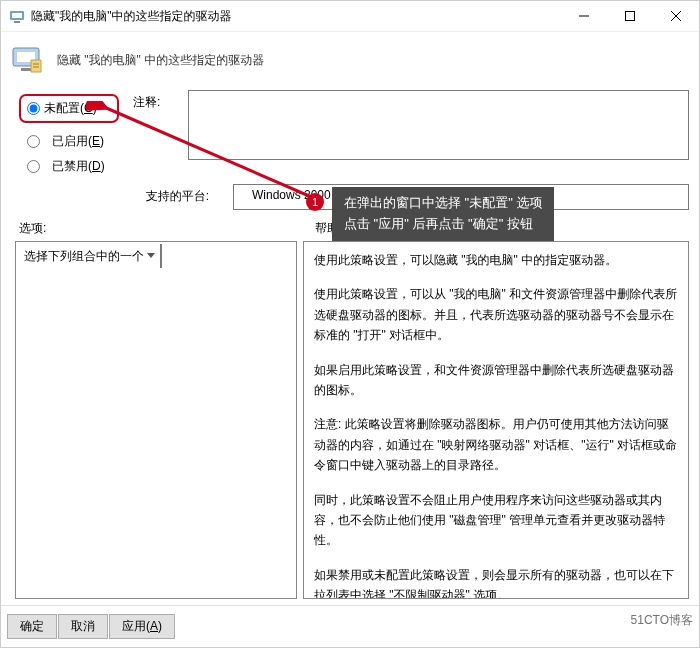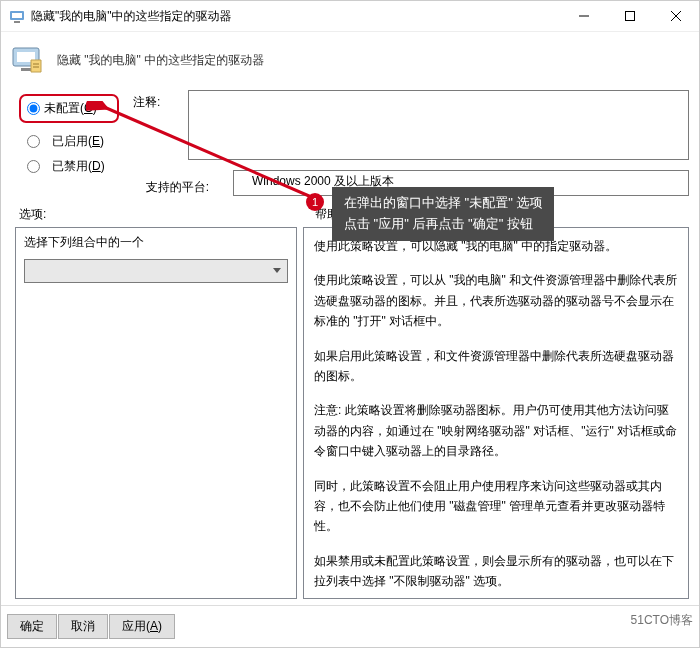--- a/index.html
+++ b/index.html
@@ -17,32 +17,32 @@
   .btn{background:#e1e1e1;border:1px solid #adadad;padding:3px 12px;font-size:12px;cursor:pointer;font-family:inherit}
   .top-panel{padding:6px 10px 6px 18px;display:flex;gap:14px}
   .radio-col{width:100px;position:relative;padding-top:6px}
   .radio-group{border:2px solid #d0021b;border-radius:7px;padding:4px 6px;margin-bottom:6px;display:flex;align-items:center;gap:4px}
   .radio-plain{padding:4px 6px 4px 8px;display:flex;align-items:center;gap:12px}
   .radio-col label{font-size:12px;cursor:pointer}
   .radio-col u{text-decoration:underline}
   .form-row{display:flex;align-items:flex-start;gap:19px;margin-top:2px}
   .form-label{width:36px;text-align:left;padding-top:4px}
   .textarea{flex:1;height:64px;border:1px solid #7a7a7a;background:#fff;resize:none;font-family:inherit;font-size:12px;padding:2px}
-  .platform-row{display:flex;align-items:flex-end;gap:24px;margin-top:10px}
+  .platform-row{display:flex;align-items:flex-start;gap:24px;margin-top:24px}
   .platform-row .form-label{width:76px;text-align:right}
   .platform-input{flex:1;border:1px solid #7a7a7a;background:#fff;height:20px;padding:2px 18px;font-size:12px;position:relative}
   .arrow-holder{position:absolute;pointer-events:none;z-index:5}
   .arrow-holder svg{display:block}
   .callout{position:absolute;left:305px;top:186px;z-index:20;display:flex;align-items:flex-start}
   .badge{width:18px;height:18px;border-radius:50%;background:#d0021b;color:#fff;font-size:11px;display:flex;align-items:center;justify-content:center;margin-right:8px;margin-top:6px;flex:none}
   .callout-box{background:#4a4a4a;color:#fff;padding:6px 12px;font-size:13px;line-height:1.6}
   .mid-labels{display:flex;padding:4px 10px 4px 18px;}
   .mid-labels div{flex:1;font-size:12px}
   .body-split{flex:1;display:flex;gap:6px;padding:0 10px 6px 14px;min-height:0}
-  .left-pane{width:280px;border:1px solid #828790;background:#fff;display:flex;flex-direction:column}
+  .left-pane{width:280px;border:1px solid #828790;background:#fff;display:flex;flex-direction:row}
   .left-pane-title{padding:6px 8px;font-size:12px}
   .dropdown{margin:2px 8px;height:22px;border:1px solid #7a7a7a;background:#e8e8e8;position:relative;cursor:pointer}
   .dropdown:after{content:"";position:absolute;right:6px;top:8px;border-left:4px solid transparent;border-right:4px solid transparent;border-top:5px solid #555}
   .right-pane{flex:1;border:1px solid #828790;background:#fff;overflow-y:auto;padding:8px 10px;font-size:12px;line-height:1.7}
   .right-pane p{margin:0 0 14px 0}
   .footer{border-top:1px solid #ddd;padding:8px 6px;display:flex;justify-content:flex-start;gap:1px}
   .watermark{position:absolute;right:6px;bottom:18px;color:#737373;font-size:12px}
   input[type=radio]{margin:0}
 </style>
 </head>

